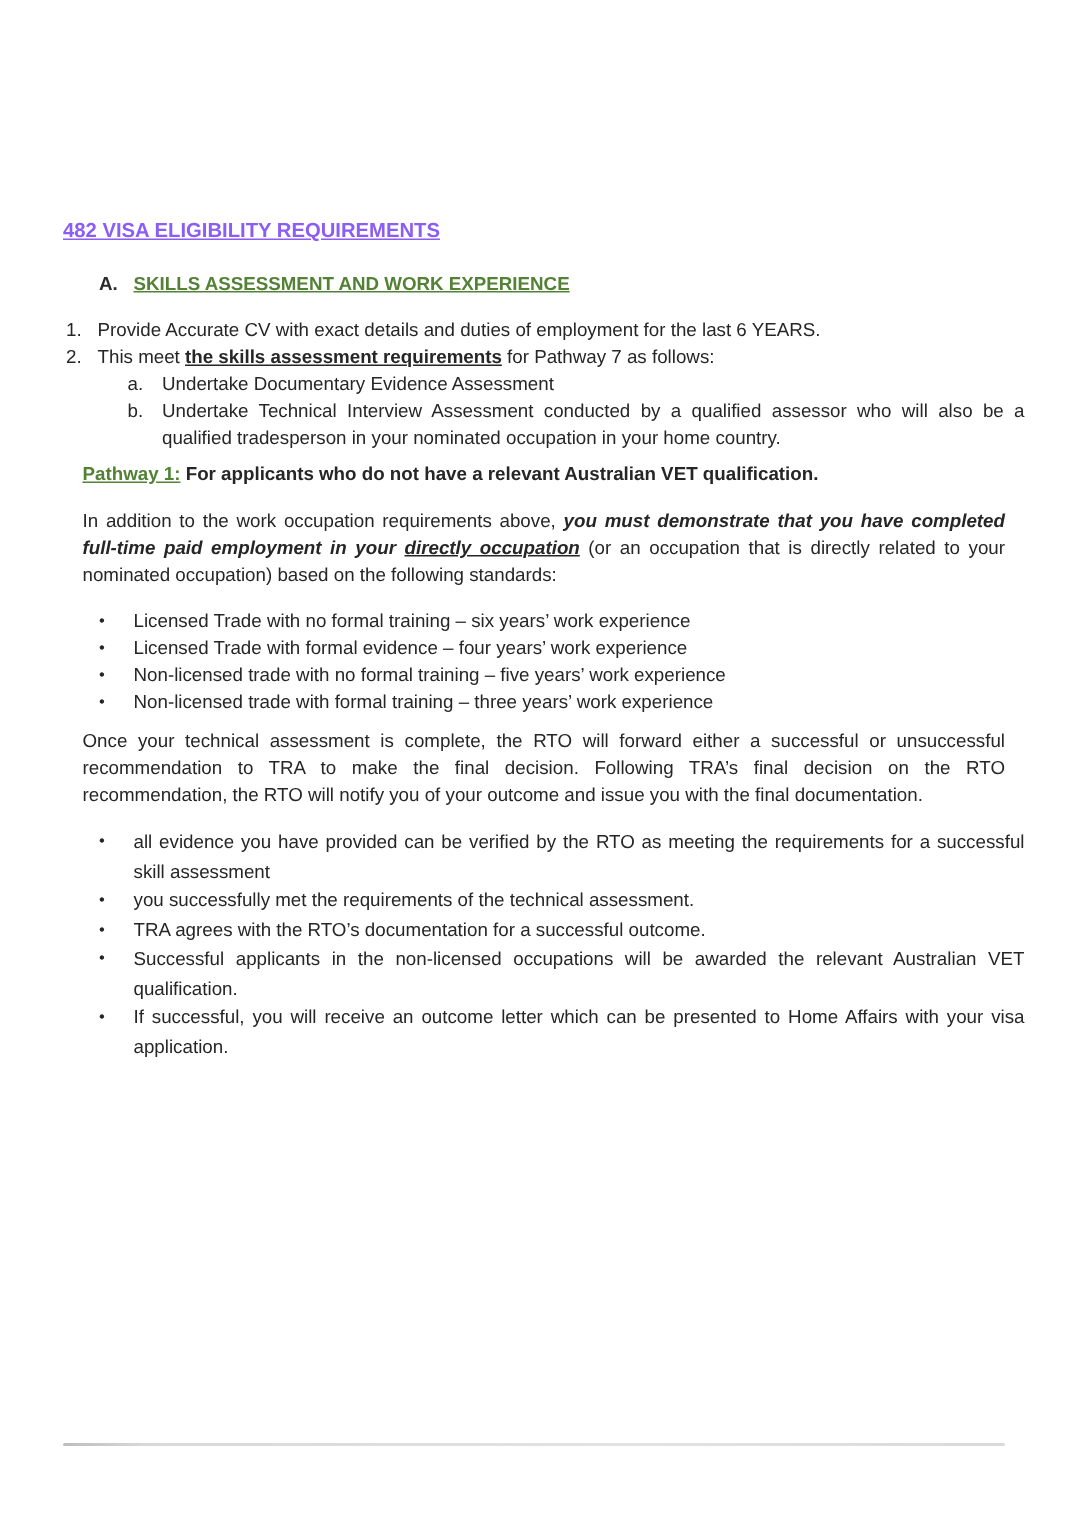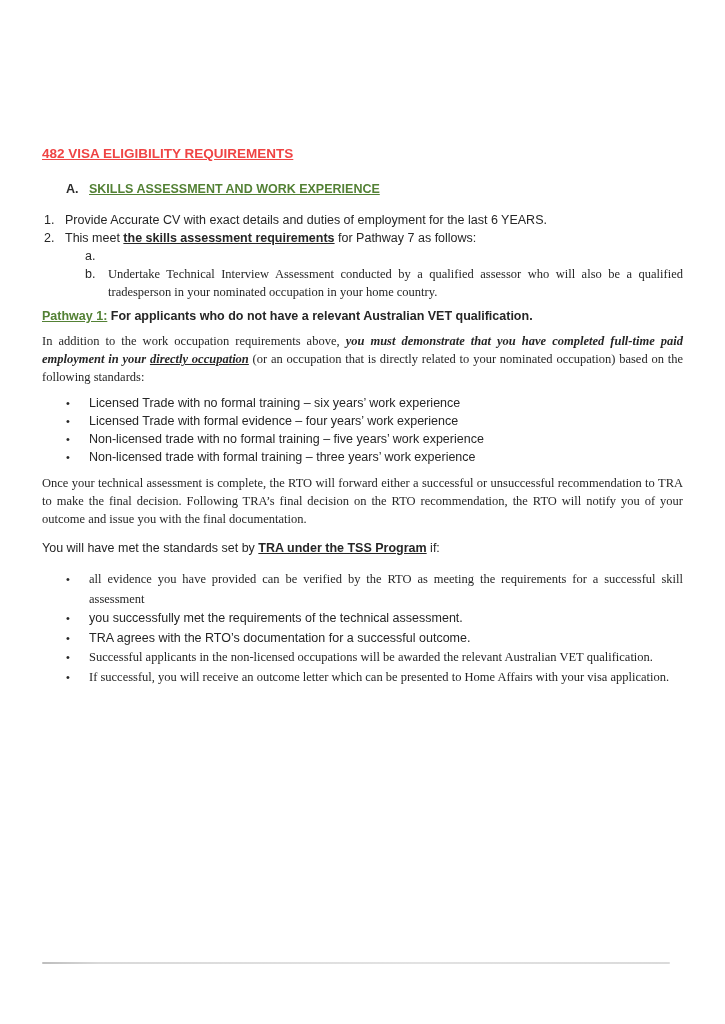--- a/index.html
+++ b/index.html
@@ -16,42 +16,42 @@
     padding: 145px 42px 0 42px;
     font-size: 12.5px;
     line-height: 18px;
     color: #262626;
     -webkit-font-smoothing: antialiased;
   }
   h1.doc-title {
     font-size: 13.5px;
     font-weight: bold;
     text-decoration: underline;
-    color: #ef4444;
+    color: #8b5cf6;
     margin: 0 0 17px 0;
   }
   .section-heading {
     display: flex;
     margin: 0 0 13px 0;
     font-weight: bold;
   }
   .section-heading .marker { margin-left: 24px; width: 23px; flex: 0 0 auto; color: #2a2a2a; }
   .section-heading .heading-text {
     color: #538135;
     text-decoration: underline;
     text-align: right;
   }
   .list { margin: 0; }
   .li { display: flex; }
   .li-text { flex: 1 1 auto; }
   .num-list .marker { margin-left: 2px; width: 21px; flex: 0 0 auto; }
   .sub-list .marker { margin-left: 43px; width: 23px; flex: 0 0 auto; }
   .bullet-list .marker { margin-left: 24px; width: 23px; flex: 0 0 auto; font-size: 11px; }
-  .just { text-align: justify; font-family: Liberation Serif, serif; }
-  p { margin: 0; }
+  .just { text-align: justify; }
+  p { margin: 13px; }
   .pathway { margin-top: 6px; }
   .intro { margin-top: 7px; }
   .standards { margin-top: 8px; }
   .note { margin-top: 1px; }
   .process { margin-top: 8px; }
   .met { margin-top: 11px; }
   .outcome { margin-top: 13px; line-height: 19.5px; }
   
   .b { font-weight: bold; }
   .i { font-style: italic; }
@@ -85,20 +85,21 @@
     </div>
     <div class="li">
       <span class="marker">2.</span>
       <div class="li-text"><span>This meet </span><span class="b u">the skills assessment requirements</span><span> for Pathway 7 as follows:</span></div>
     </div>
   </div>
 
   <div class="list sub-list">
     <div class="li">
       <span class="marker">a.</span>
+      <div class="li-text"><span>Undertake Documentary Evidence Assessment</span></div>
     </div>
     <div class="li">
       <span class="marker">b.</span>
       <div class="li-text just"><span>Undertake Technical Interview Assessment conducted by a qualified assessor who will also be a qualified tradesperson in your nominated occupation in your home country.</span></div>
     </div>
   </div>
 
   <p class="pathway"><span class="green b u">Pathway 1:</span><span class="b"> For applicants who do not have a relevant Australian VET qualification.</span></p>
 
   <p class="intro just"><span>In addition to the work occupation requirements above, </span><span class="b i">you must demonstrate that you have completed full-time paid employment in your </span><span class="b i u">directly occupation</span><span> (or an occupation that is directly related to your nominated occupation) based on the following standards:</span></p>
@@ -118,21 +119,20 @@
     </div>
     <div class="li">
       <span class="marker">•</span>
       <div class="li-text">Non-licensed trade with formal training – three years’ work experience</div>
     </div>
   </div>
 
 
   <p class="process just">Once your technical assessment is complete, the RTO will forward either a successful or unsuccessful recommendation to TRA to make the final decision. Following TRA’s final decision on the RTO recommendation, the RTO will notify you of your outcome and issue you with the final documentation.</p>
 
-  <p class="met"><span>You will have met the standards set by </span><span class="b u">TRA under the TSS Program</span><span> if:</span></p>
 
   <div class="list bullet-list outcome">
     <div class="li">
       <span class="marker">•</span>
       <div class="li-text just">all evidence you have provided can be verified by the RTO as meeting the requirements for a successful skill assessment</div>
     </div>
     <div class="li">
       <span class="marker">•</span>
       <div class="li-text">you successfully met the requirements of the technical assessment.</div>
     </div>

